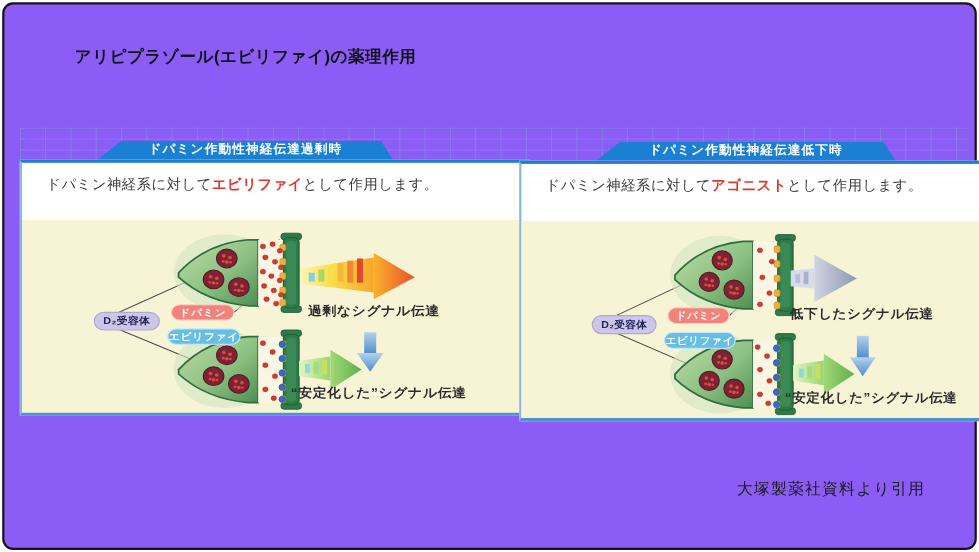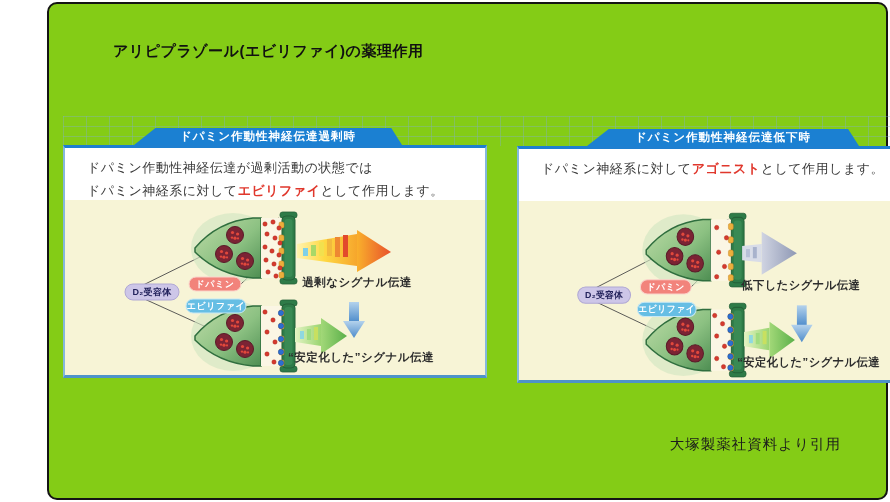--- a/index.html
+++ b/index.html
@@ -1,23 +1,23 @@
 <!DOCTYPE html>
 <html><head>
 <meta charset="utf-8">
 <style>
   html,body{margin:0;padding:0;background:#fff;}
   body{width:890px;height:502px;position:relative;font-family:"Liberation Sans","DejaVu Sans",sans-serif;overflow:hidden;}
-  .frame{position:absolute;inset:2px;border:2px solid #141414;border-radius:10px;background:#84cc16;margin-left:45px;}
+  .frame{position:absolute;inset:2px;border:2px solid #141414;border-radius:10px;background:#8b5cf6;}
   .page-title{position:absolute;left:64px;top:38px;font-size:15px;font-weight:bold;color:#111;letter-spacing:.5px;}
   .grid-band{position:absolute;left:14px;top:112px;width:862px;height:30px;
     background-image:linear-gradient(to right,rgba(130,175,205,.38) 1px,transparent 1px),
                      linear-gradient(to bottom,rgba(130,175,205,.38) 1px,transparent 1px);
     background-size:23px 10px;}
-  .panel{position:absolute;}
+  .panel{position:absolute;padding-left:40px;}
   .panel-excess{left:14px;top:124px;width:424px;height:250px;}
   .panel-deficit{left:468px;top:125px;width:415px;height:254px;}
   .banner{position:absolute;top:0;height:17px;background:#1B80D2;
     clip-path:polygon(8% 0,96% 0,100% 100%,0 100%);
     color:#fff;font-size:11.5px;font-weight:bold;text-align:center;line-height:17px;letter-spacing:1px;z-index:2;}
   .panel-excess .banner{left:71px;width:268px;}
   .panel-deficit .banner{left:70px;width:272px;}
   .panel-body{position:absolute;top:17px;left:0;right:0;bottom:0;background:#fff;
     border:2px solid #85B8DC;border-top:3px solid #1E7FD0;border-bottom:3px solid #4E93C9;}
   .desc{padding:8px 0 0 22px;font-size:13px;color:#3b3b3b;line-height:23px;letter-spacing:.5px;}
@@ -114,21 +114,20 @@
 <div class="frame">
 
   <div class="page-title">アリピプラゾール(エビリファイ)の薬理作用</div>
 
   <div class="grid-band"></div>
 
   <div class="panel panel-excess">
     <div class="banner">ドパミン作動性神経伝達過剰時</div>
     <div class="panel-body">
       <div class="desc">
-        <div>ドパミン作動性神経伝達が過剰活動の状態では</div>
         <div><span>ドパミン神経系に対して</span><span class="accent">エビリファイ</span><span>として作用します。</span></div>
       </div>
       <div class="diagram">
         <svg viewBox="0 0 420 175" preserveAspectRatio="none">
           <polyline points="214,18 64,92 214,160" fill="none" stroke="#4a4a4a" stroke-width="0.9"></polyline>
           <line x1="176" y1="84" x2="201" y2="60" stroke="#4a4a4a" stroke-width="0.9"></line>
           <line x1="181" y1="106" x2="213" y2="113" stroke="#4a4a4a" stroke-width="0.9"></line>
 
           <g transform="translate(132,16)">
             <use href="#terminal"></use>

